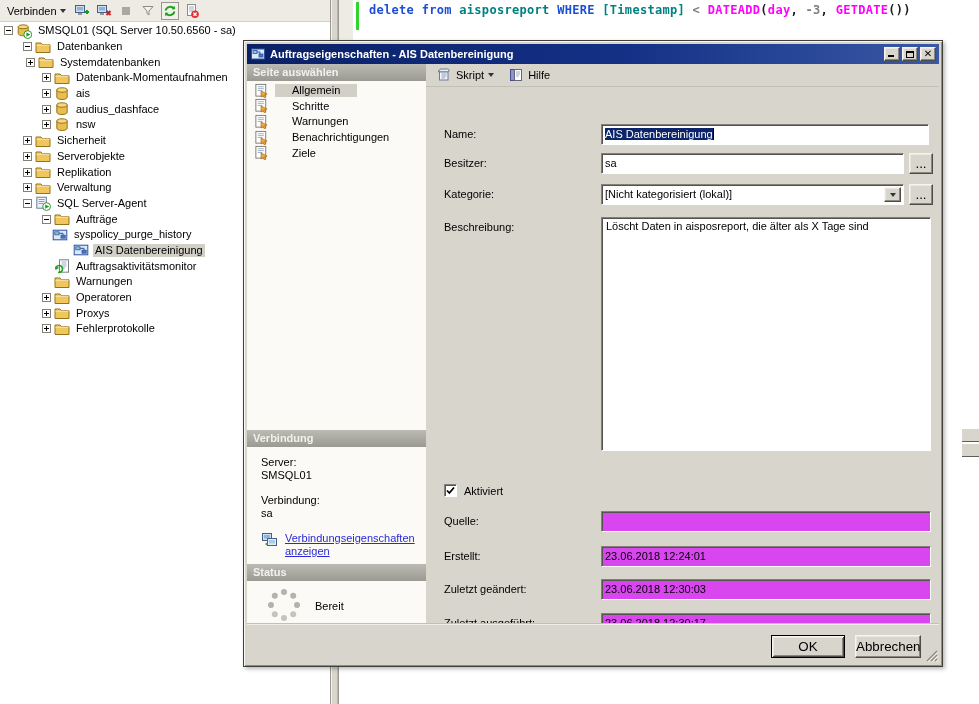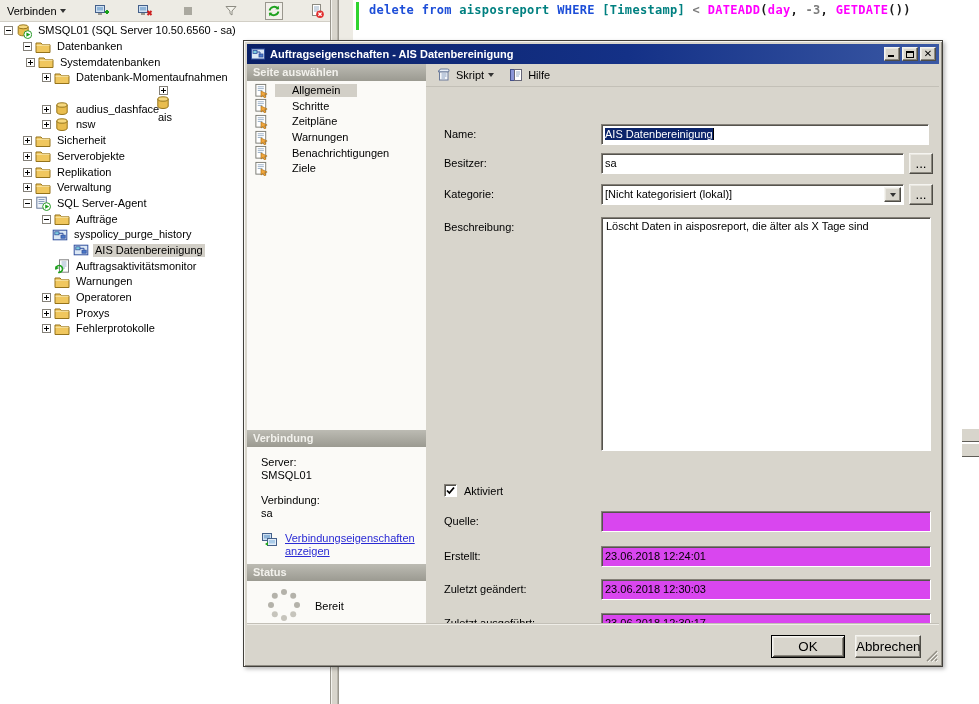--- a/index.html
+++ b/index.html
@@ -11,21 +11,21 @@
   .sunken { border:1px solid; border-color:#848078 #fff #fff #848078;
             box-shadow: inset 1px 1px 0 #55534d; background:#fff; }
   .raised { background:#d8d5cc; border:1px solid; border-color:#f5f4f0 #4e4c46 #4e4c46 #f5f4f0;
             box-shadow: inset -1px -1px 0 #8a877e, inset 1px 1px 0 #e9e7e0; }
   .grad-header { background:linear-gradient(180deg,#bcbbb3,#9b9a91);
             color:#f2f1ec; font-weight:bold; padding:2px 6px; height:17px; line-height:13px; }
 
   
   #object-explorer { position:absolute; left:0; top:0; width:330px; height:704px; background:#fff; }
   #oe-toolbar { position:absolute; left:0; top:0; width:330px; height:22px; background:#edebe4;
-    border-bottom:1px solid #d2cfc6; display:flex; align-items:center; gap:4px; padding:0 4px;justify-content:space-between; }
+    border-bottom:1px solid #d2cfc6; display:flex; align-items:center; gap:4px; padding:0 4px; }
   .oe-btn { display:flex; align-items:center; gap:3px; padding:1px 3px; height:18px; }
   .drop-arrow { width:0; height:0; border-left:3px solid transparent; border-right:3px solid transparent;
     border-top:4px solid #333; display:inline-block; }
   .tbicon { width:18px; height:18px; display:inline-flex; align-items:center; justify-content:center; }
   .tbicon svg { width:16px; height:16px; }
   .tbicon.boxed { border:1px solid #9a978e; background:#f2f0ea; }
   #oe-tree { position:absolute; left:0; top:23px; width:330px; bottom:0; background:#fff; overflow:hidden; }
   .tree-row { height:15.7px; display:flex; align-items:center; white-space:nowrap; }
   .expander { width:9px; height:9px; background:#fff; border:1px solid #848078; position:relative;
     flex:0 0 9px; margin-right:3px; }
@@ -211,21 +211,21 @@
         <div class="tree-row" style="padding-left: 42px;">
           <span class="expander plus"></span>
           <span class="tree-icon">
             <svg viewBox="0 0 16 16">
               <path d="M1 4 h5 l1.6 1.8 H15 v7.7 H1 z" fill="#f0c75e" stroke="#95731b"></path>
               <path d="M1.5 6.3 h13" stroke="#f9e7a8"></path>
             </svg>
           </span>
           <span class="tree-label">Datenbank-Momentaufnahmen</span>
         </div>
-        <div class="tree-row" style=" flex-direction: column;">
+        <div class="tree-row" style="padding-left: 42px;">
           <span class="expander plus"></span>
           <span class="tree-icon">
             <svg viewBox="0 0 16 16">
               <path d="M2.8 4 v7.2 c0 1.3 2.3 2.3 5.2 2.3 s5.2-1 5.2-2.3 V4" fill="#e9bd4e" stroke="#97761c"></path>
               <ellipse cx="8" cy="4" rx="5.2" ry="2.2" fill="#f6d87e" stroke="#97761c"></ellipse>
             </svg>
           </span>
           <span class="tree-label">ais</span>
         </div>
         <div class="tree-row" style="padding-left: 42px;">
@@ -443,28 +443,20 @@
                 <path d="M7.5 8.5 l6.5 3.3 -2.7 0.7 1.4 2.6 -1.7 0.8 -1.3 -2.7 -2.2 1.8 z" fill="#f3a73c" stroke="#a5690f" stroke-width="0.7"></path>
               </svg></span>
             <span class="page-label">Schritte</span>
           </div>
           <div class="page-row">
             <span class="page-icon"><svg viewBox="0 0 16 16">
                 <rect x="2" y="1.5" width="10.5" height="12.5" fill="#fff" stroke="#7a7a72"></rect>
                 <path d="M4 4 h6.5 M4 6 h6.5 M4 8 h5" stroke="#9ab0c8"></path>
                 <path d="M7.5 8.5 l6.5 3.3 -2.7 0.7 1.4 2.6 -1.7 0.8 -1.3 -2.7 -2.2 1.8 z" fill="#f3a73c" stroke="#a5690f" stroke-width="0.7"></path>
               </svg></span>
-            <span class="page-label">Zeitpläne</span>
-          </div>
-          <div class="page-row">
-            <span class="page-icon"><svg viewBox="0 0 16 16">
-                <rect x="2" y="1.5" width="10.5" height="12.5" fill="#fff" stroke="#7a7a72"></rect>
-                <path d="M4 4 h6.5 M4 6 h6.5 M4 8 h5" stroke="#9ab0c8"></path>
-                <path d="M7.5 8.5 l6.5 3.3 -2.7 0.7 1.4 2.6 -1.7 0.8 -1.3 -2.7 -2.2 1.8 z" fill="#f3a73c" stroke="#a5690f" stroke-width="0.7"></path>
-              </svg></span>
             <span class="page-label">Warnungen</span>
           </div>
           <div class="page-row">
             <span class="page-icon"><svg viewBox="0 0 16 16">
                 <rect x="2" y="1.5" width="10.5" height="12.5" fill="#fff" stroke="#7a7a72"></rect>
                 <path d="M4 4 h6.5 M4 6 h6.5 M4 8 h5" stroke="#9ab0c8"></path>
                 <path d="M7.5 8.5 l6.5 3.3 -2.7 0.7 1.4 2.6 -1.7 0.8 -1.3 -2.7 -2.2 1.8 z" fill="#f3a73c" stroke="#a5690f" stroke-width="0.7"></path>
               </svg></span>
             <span class="page-label">Benachrichtigungen</span>
           </div>

